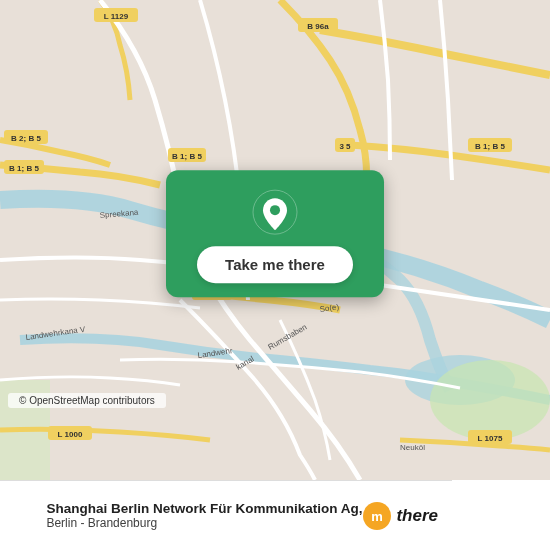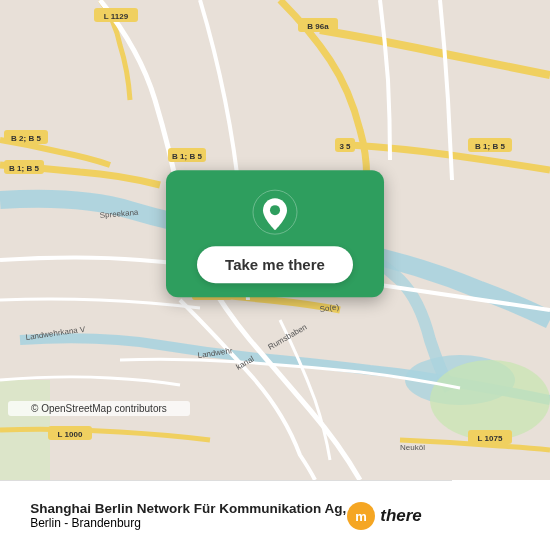--- a/index.html
+++ b/index.html
@@ -70,39 +70,39 @@
       box-shadow: 0 2px 6px rgba(0,0,0,0.15);
     }
 
     
     #bottom-bar {
       width: 452px;
       height: 70px;
       background-color: #ffffff;
       display: flex;
       align-items: center;
-      justify-content: center;
+      justify-content: flex-end;
       padding: 0 14px;
       border-top: 1px solid #ddd;
     }
 
     #bottom-text {
       display: flex;
       flex-direction: column;
     }
 
     .bottom-title {
       font-size: 13.5px;
       font-weight: 600;
       color: #222;
     }
 
     .bottom-subtitle {
       font-size: 12px;
-      color: #000000;
+      color: #404040;
     }
 
     
     .moovit-logo {
       display: flex;
       align-items: center;
       gap: 4px;
     }
     .moovit-text {
       font-size: 17px;
@@ -111,26 +111,26 @@
       font-style: italic;
     }
     .moovit-icon {
       width: 30px;
       height: 30px;
     }
 
     
     #osm-attr {
       position: absolute;
-      bottom: 64px;
+      bottom: 72px;
       left: 8px;
       font-size: 10px;
       color: #333;
       background: rgba(255,255,255,0.75);
-      padding: 2px 23px;
+      padding: 2px 11px;
       border-radius: 3px;
       z-index: 5;
     }
   </style>
 </head>
 <body>
 
 <div id="map-container">
   <div class="map-bg"></div>
 

